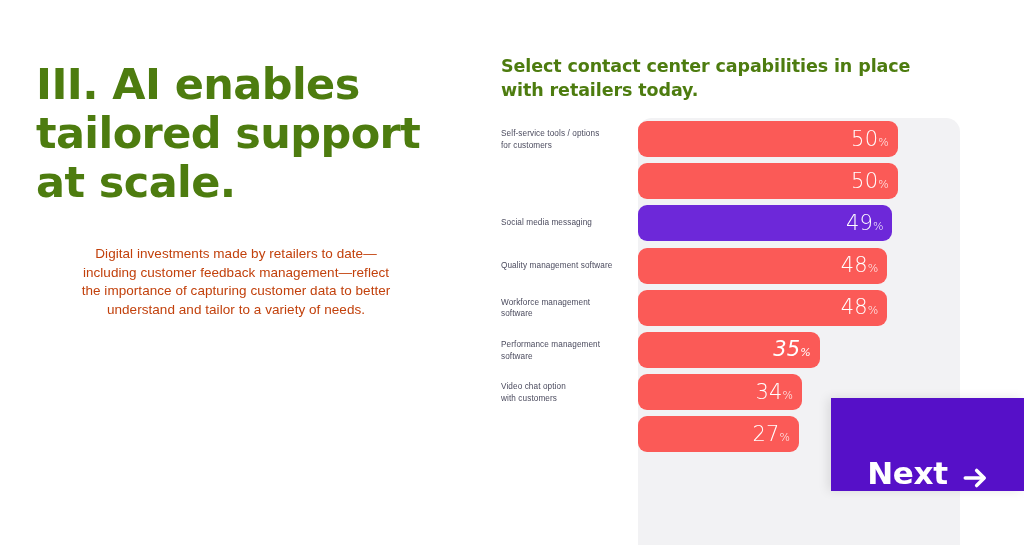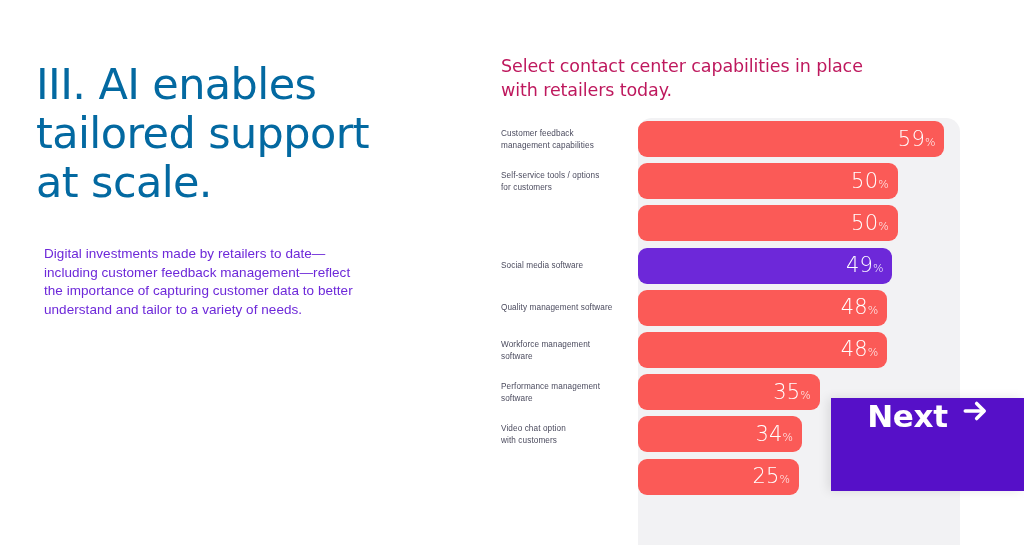--- a/index.html
+++ b/index.html
@@ -19,51 +19,52 @@
   .left-col {
     position: absolute;
     left: 36px;
     top: 60px;
     width: 400px;
   }
   .section-heading {
     font-family: "DejaVu Sans", sans-serif;
     font-size: 43px;
     line-height: 49px;
-    font-weight: normal;
-    color: #0369a1;
+    font-weight: bold;
+    color: #4d7c0f;
     letter-spacing: -0.6px;
     margin: 0;
     white-space: pre-line;
   }
   .body-copy {
-    margin: 8px;
+    margin: 0;
     margin-top: 38px;
     font-size: 13.5px;
     line-height: 18.5px;
-    color: #6d28d9;
+    color: #c2410c;
     white-space: pre-line;
     letter-spacing: 0.05px;
+    text-align: center;
   }
 
   
   .chart-col {
     position: absolute;
     left: 501px;
     top: 54px;
     right: 0;
     bottom: 0;
   }
   .chart-title {
     margin: 0;
     font-family: "DejaVu Sans", sans-serif;
     font-size: 17.5px;
     line-height: 24px;
-    font-weight: normal;
-    color: #be185d;
+    font-weight: bold;
+    color: #4d7c0f;
     letter-spacing: -0.1px;
     white-space: pre-line;
   }
 
   .chart-area {
     position: absolute;
     left: 0;
     top: 64px;
     right: 0;
     bottom: 0;
@@ -135,21 +136,21 @@
 
   
   .next-button {
     position: absolute;
     left: 831px;
     top: 398px;
     width: 193px;
     height: 93px;
     background: #5610c8;
     display: flex;
-    align-items: flex-start;
+    align-items: flex-end;
     justify-content: center;
     gap: 14px;
     cursor: pointer;
     box-shadow: -3px 0 10px rgba(0,0,0,0.10);
   }
   .next-label {
     font-family: "DejaVu Sans", sans-serif;
     font-size: 31px;
     font-weight: bold;
     color: #ffffff;
@@ -176,46 +177,37 @@
 </div>
 
 <div class="chart-col">
   <h2 class="chart-title">Select contact center capabilities in place
 with retailers today.</h2>
 
   <div class="chart-area">
     <div class="chart-panel-bg"></div>
     <div class="bar-rows" id="bar-rows">
         <div class="bar-row">
-          <div class="bar-label">Customer feedback
-management capabilities</div>
-          <div class="bar-track">
-            <div class="bar" style="width: 306.419px; background: rgb(251, 90, 87);">
-              <span class="bar-value"><span>59</span><span class="pct">%</span></span>
-            </div>
-          </div>
-        </div>
-        <div class="bar-row">
           <div class="bar-label">Self-service tools / options
 for customers</div>
           <div class="bar-track">
             <div class="bar" style="width: 259.677px; background: rgb(251, 90, 87);">
               <span class="bar-value"><span>50</span><span class="pct">%</span></span>
             </div>
           </div>
         </div>
         <div class="bar-row">
           <div class="bar-track">
             <div class="bar" style="width: 259.677px; background: rgb(251, 90, 87);">
               <span class="bar-value"><span>50</span><span class="pct">%</span></span>
             </div>
           </div>
         </div>
         <div class="bar-row">
-          <div class="bar-label">Social media software</div>
+          <div class="bar-label">Social media messaging</div>
           <div class="bar-track">
             <div class="bar" style="width: 254.484px; background: #6d28d9;">
               <span class="bar-value"><span>49</span><span class="pct">%</span></span>
             </div>
           </div>
         </div>
         <div class="bar-row">
           <div class="bar-label">Quality management software</div>
           <div class="bar-track">
             <div class="bar" style="width: 249.29px; background: rgb(251, 90, 87);">
@@ -229,38 +221,38 @@
           <div class="bar-track">
             <div class="bar" style="width: 249.29px; background: rgb(251, 90, 87);">
               <span class="bar-value"><span>48</span><span class="pct">%</span></span>
             </div>
           </div>
         </div>
         <div class="bar-row">
           <div class="bar-label">Performance management
 software</div>
           <div class="bar-track">
-            <div class="bar" style="width: 181.774px; background: rgb(251, 90, 87);">
+            <div class="bar" style="width: 181.774px; background: rgb(251, 90, 87); font-style: italic;">
               <span class="bar-value"><span>35</span><span class="pct">%</span></span>
             </div>
           </div>
         </div>
         <div class="bar-row">
           <div class="bar-label">Video chat option
 with customers</div>
           <div class="bar-track">
             <div class="bar" style="width: 164px; background: rgb(251, 90, 87);">
               <span class="bar-value"><span>34</span><span class="pct">%</span></span>
             </div>
           </div>
         </div>
         <div class="bar-row">
           <div class="bar-track">
             <div class="bar" style="width: 161px; background: rgb(251, 90, 87);">
-              <span class="bar-value"><span>25</span><span class="pct">%</span></span>
+              <span class="bar-value"><span>27</span><span class="pct">%</span></span>
             </div>
           </div>
         </div>
       </div>
   </div>
 </div>
 
 <div class="next-button">
   <span class="next-label">Next</span>
   <span class="next-arrow">

